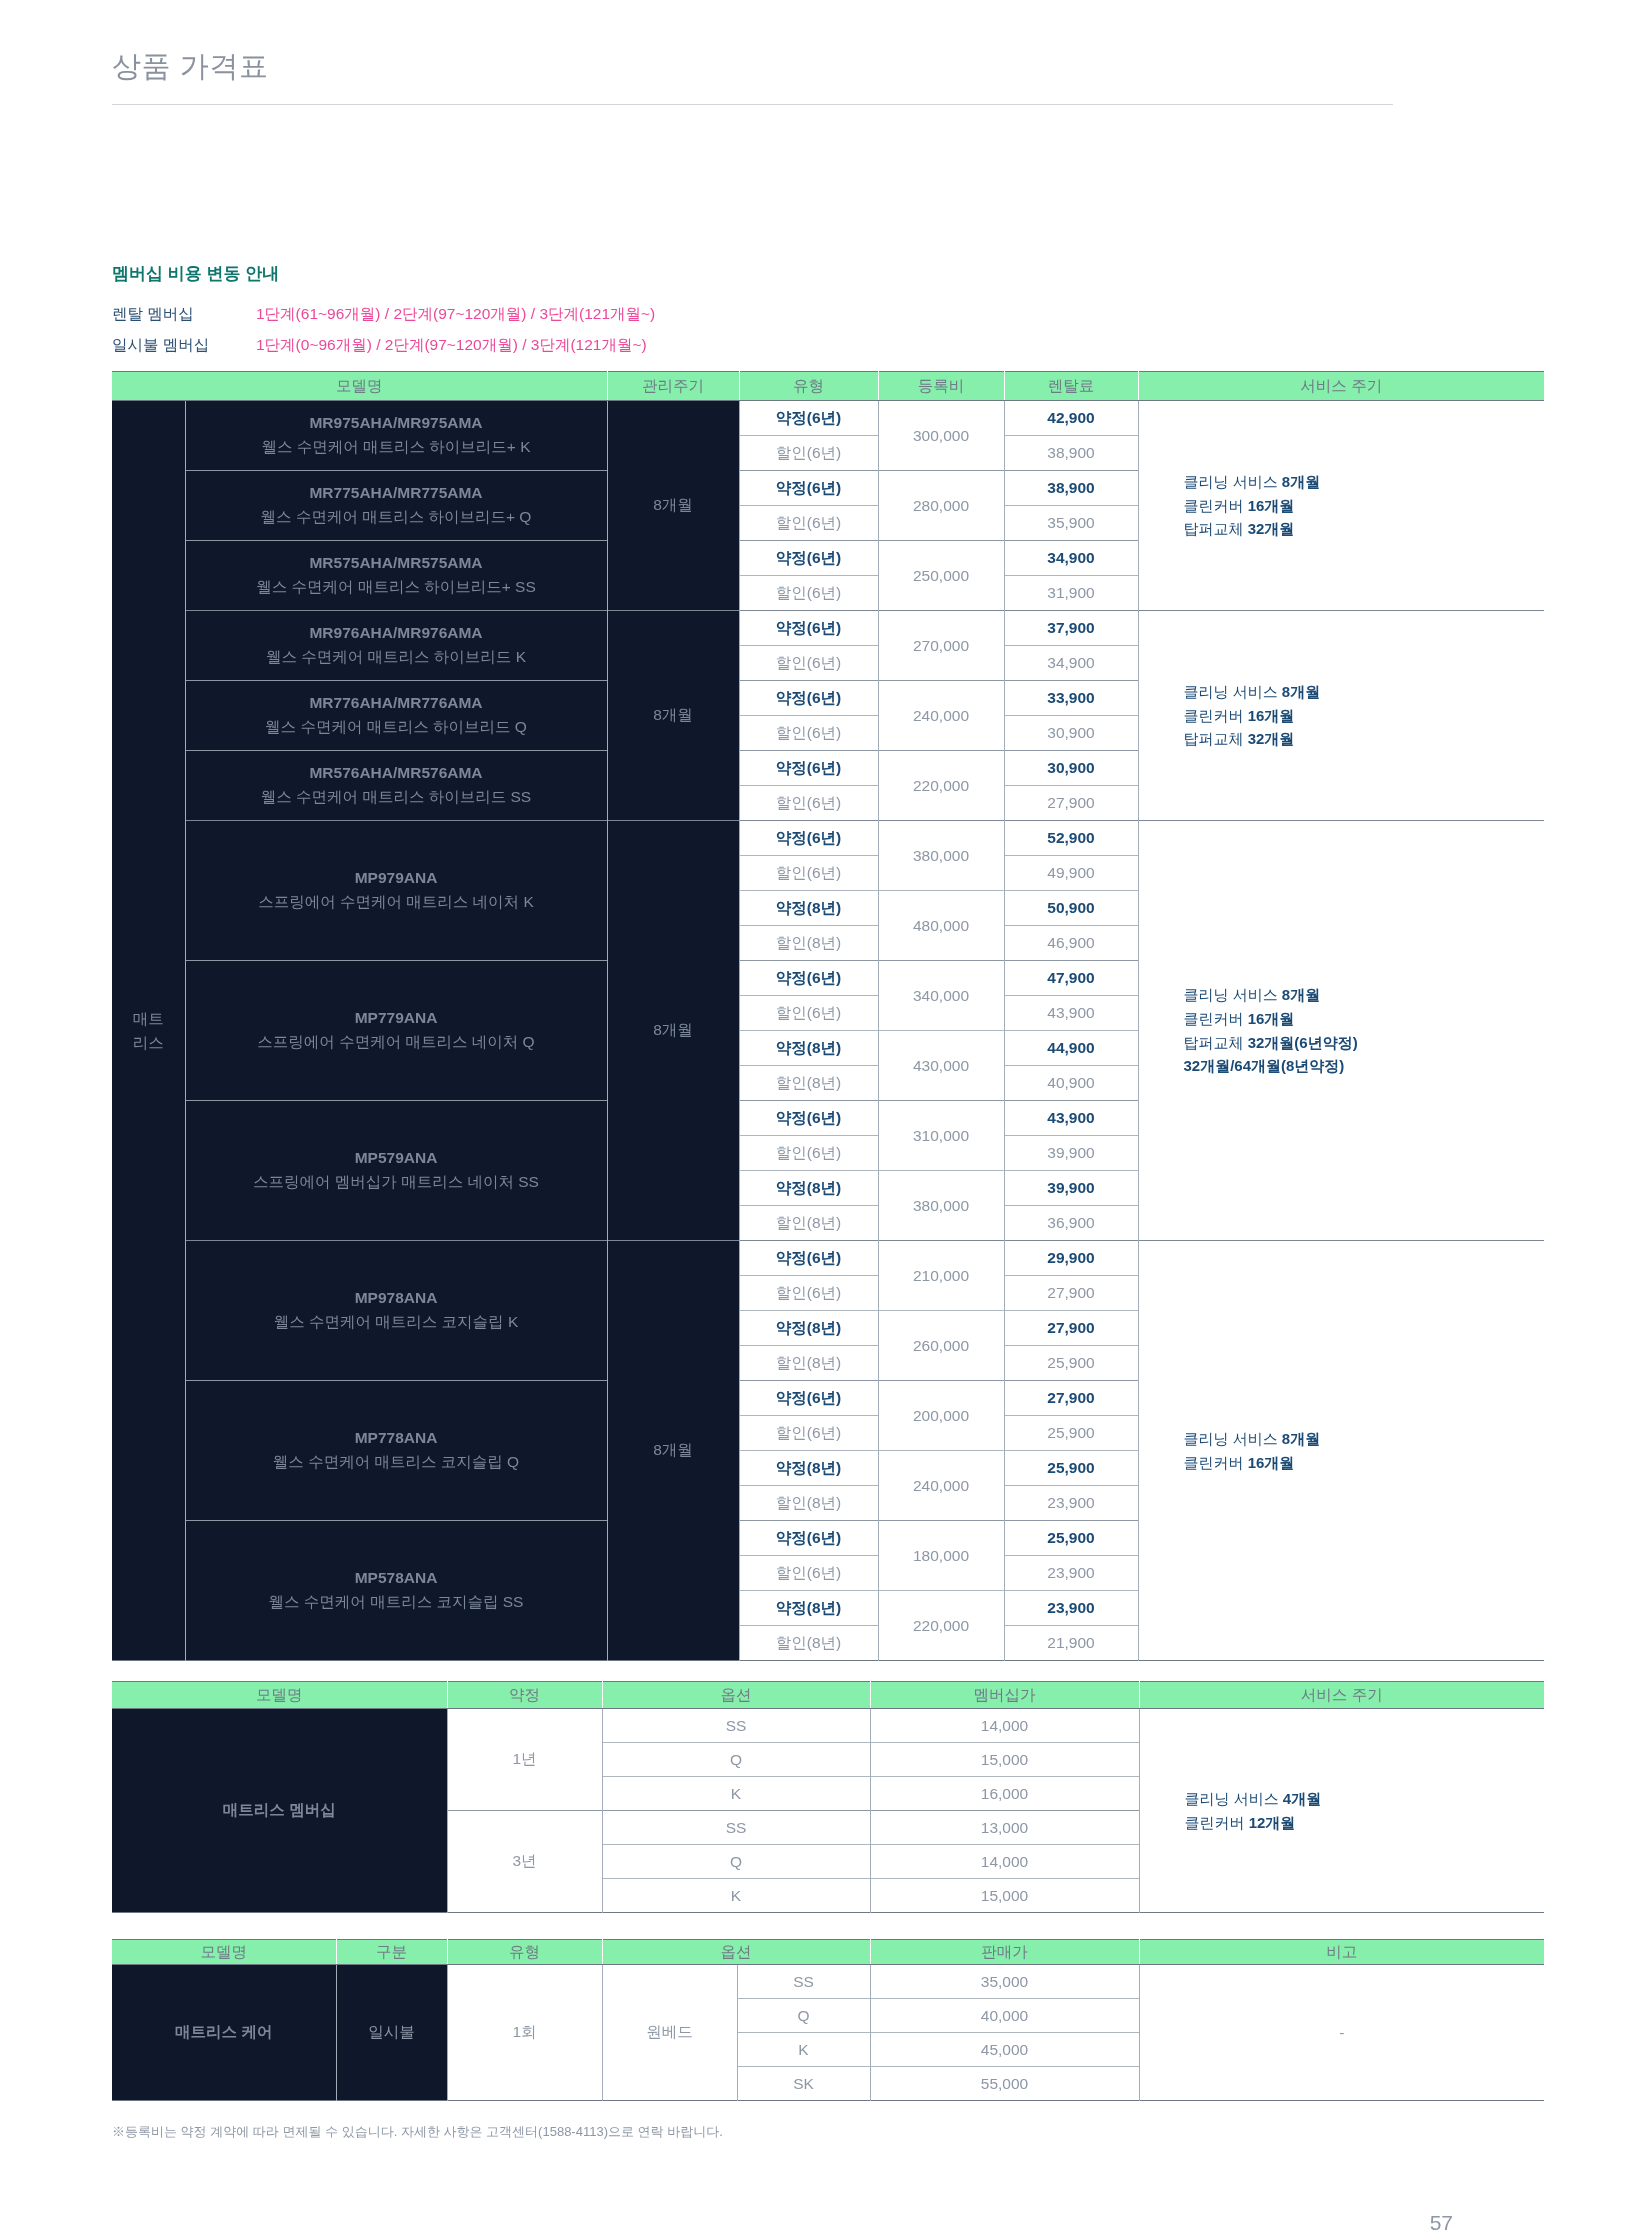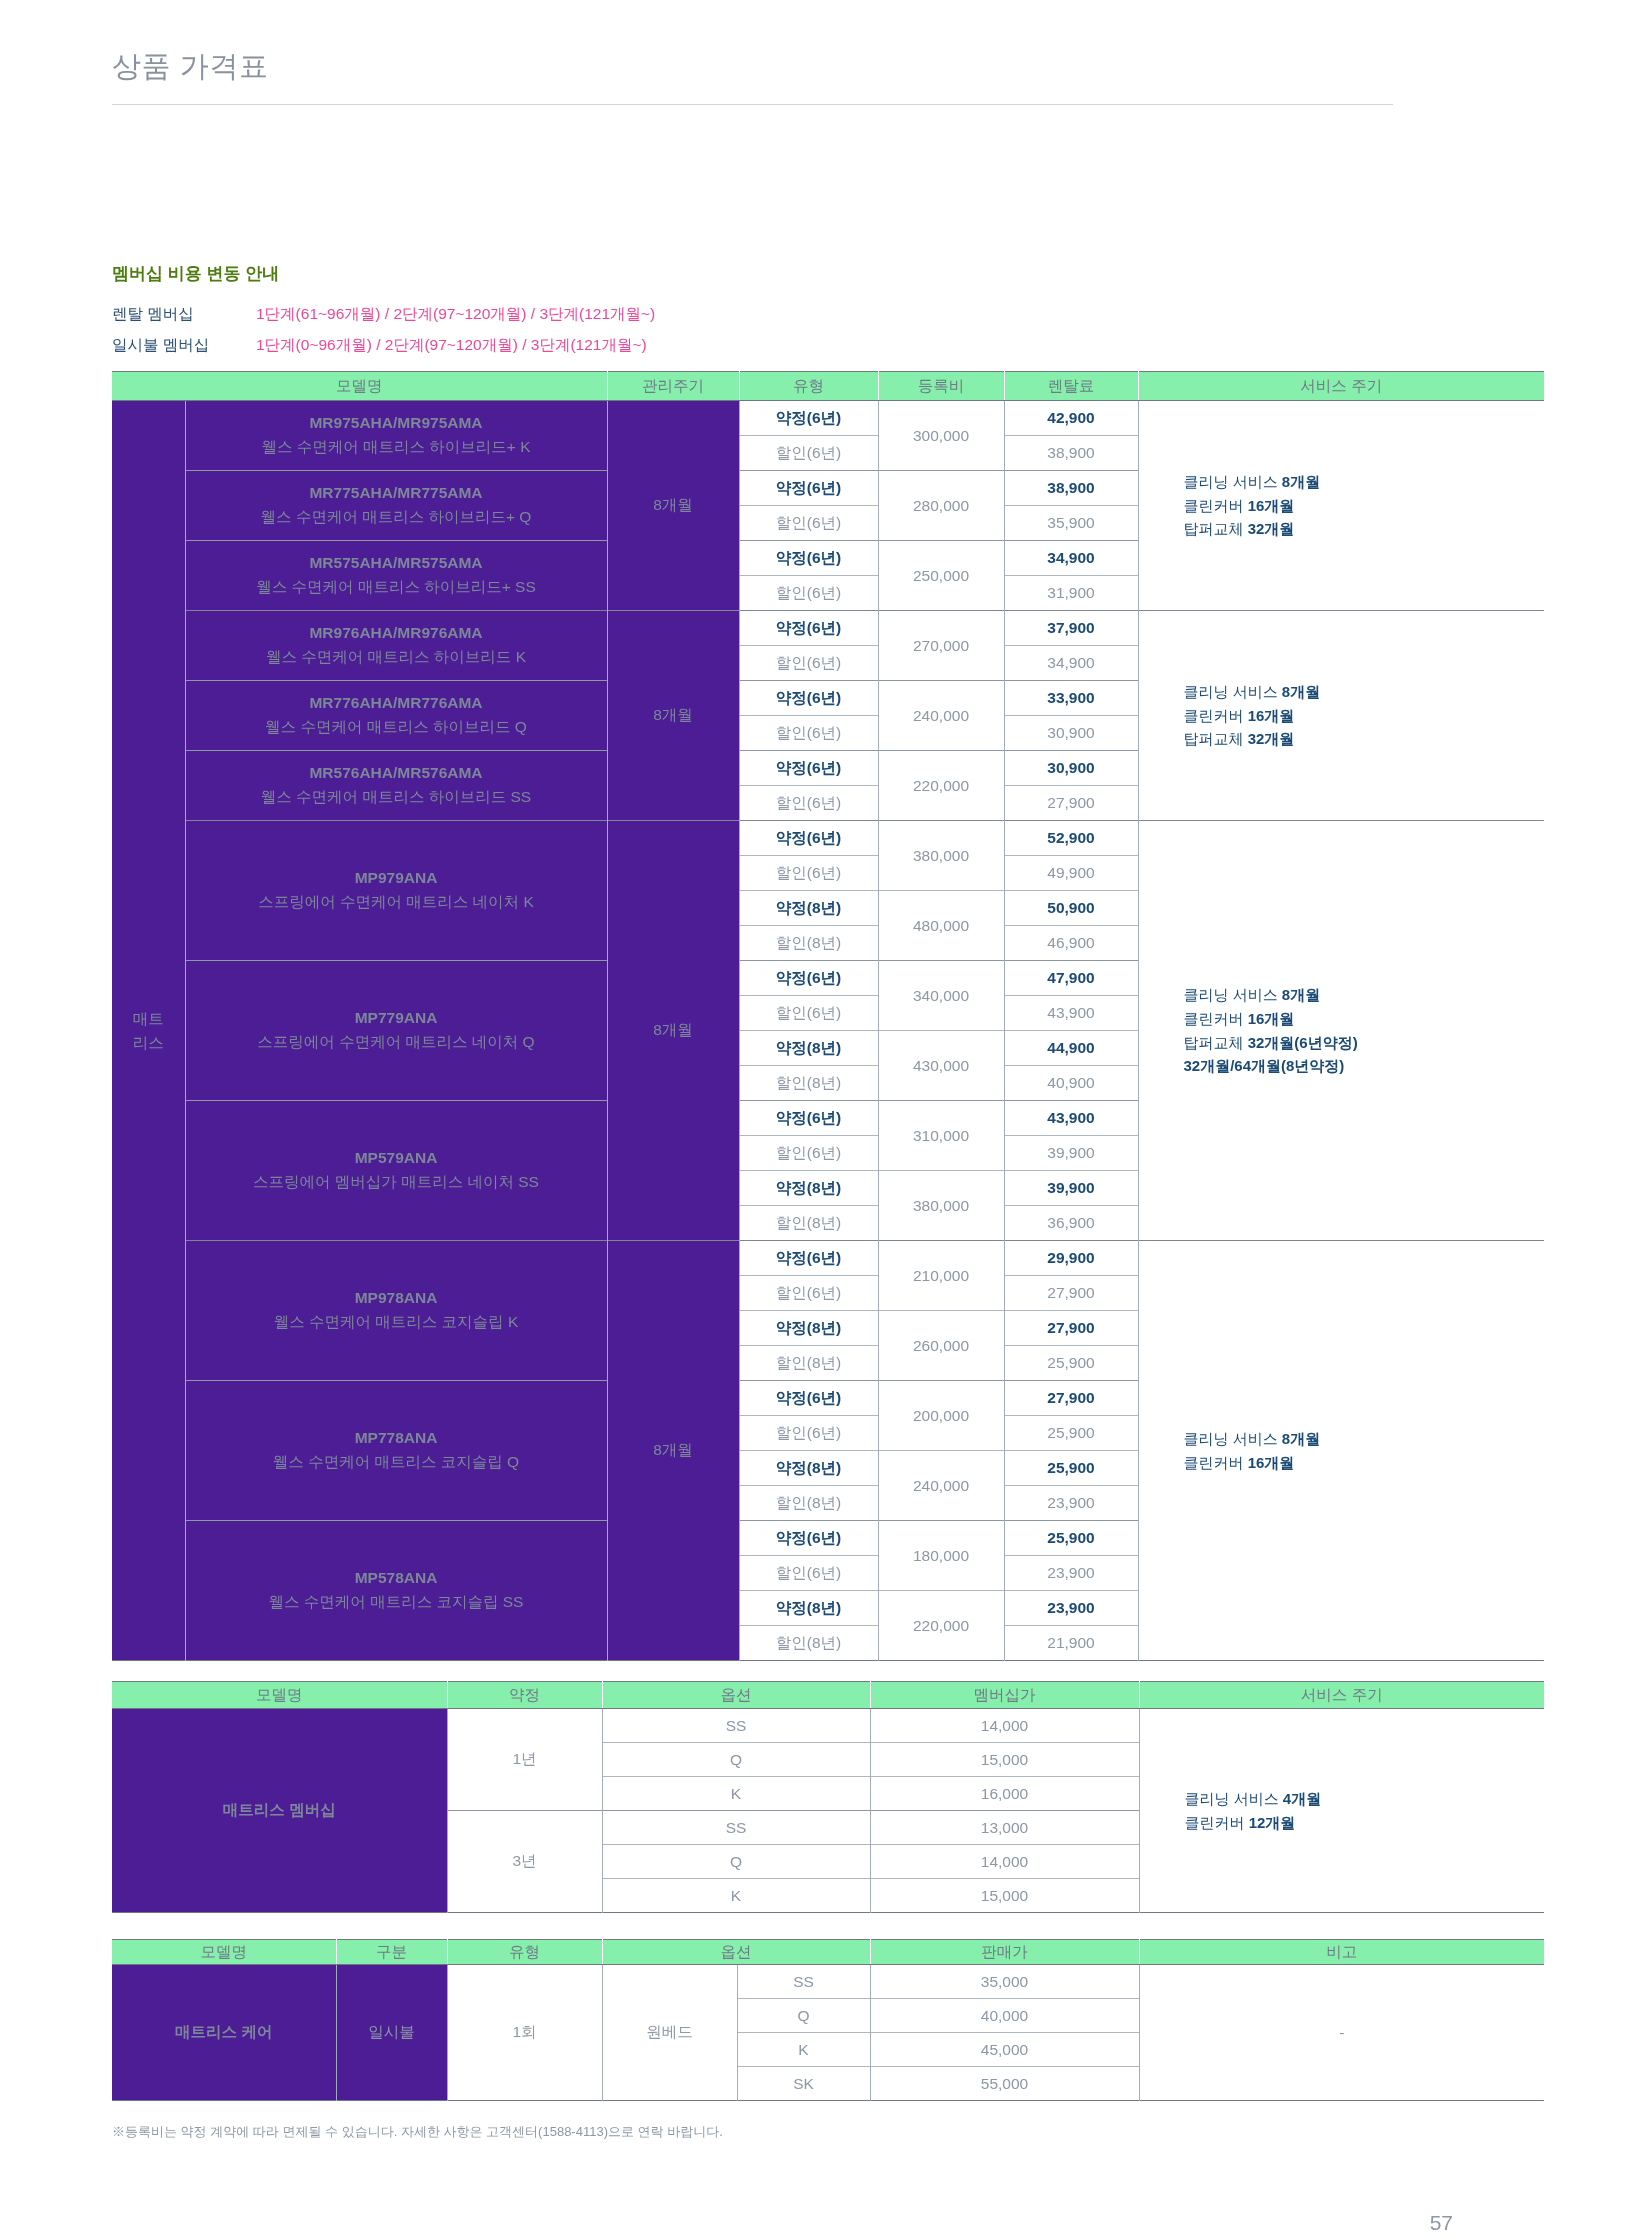--- a/index.html
+++ b/index.html
@@ -6,21 +6,21 @@
   body {
     width:1651px; min-height:2239px; background:#ffffff; position:relative;
     font-family:"Liberation Sans", sans-serif;
   }
   .page { width:1500px; padding:0 107px 0 112px; position:relative; }
 
   .title { margin-top:47px; font-size:29px; font-weight:normal; color:#8a929f; letter-spacing:0.6px; }
   .title-rule { margin-top:17.4px; border-top:1.2px solid #d2d5da; height:0; }
 
   .notice { margin-top:157px; }
-  .notice-heading { font-size:17px; font-weight:bold; color:#4d7c0f; }
+  .notice-heading { font-size:17px; font-weight:bold; color:#0f766e; }
   .notice-row { display:flex; height:31px; align-items:flex-end; }
   .notice-row:first-of-type { margin-top:8.7px; }
   .notice-label { width:144px; font-size:15.5px; color:#2a4f73; }
   .notice-desc { font-size:15.5px; color:#ec4899; }
 
   table.tbl {
     border-collapse:collapse; table-layout:fixed; width:1432px;
     border-top:1.9px solid #6e7884; border-bottom:1.9px solid #6e7884;
     border-left:hidden; border-right:hidden;
   }
@@ -43,21 +43,21 @@
   .rental { margin-top:15px; }
   .rental thead tr { height:29px; }
   .rental tbody tr { height:35px; }
   .membership { margin-top:20px; }
   .membership thead tr { height:27px; }
   .membership tbody tr { height:34px; }
   .care { margin-top:26px; }
   .care thead tr { height:25px; }
   .care tbody tr { height:34px; }
 
-  td.blue { background:#4c1d95; }
+  td.blue { background:#0f172a; }
   td.cat { color:#7c8897; font-size:15.5px; line-height:23.6px; }
   td.model .m-code { font-weight:bold; color:#7c8897; }
   td.model .m-name { color:#7c8897; margin-top:5px; }
   td.cycle { color:#7c8897; }
   td.emph { color:#1b4a75; font-weight:bold; }
   td.service { text-align:left; padding-left:45px; color:#1b4a75; font-size:15px; line-height:23.6px; }
   td.service b { font-weight:bold; }
   td.model-label { font-weight:bold; color:#7c8897; }
 
   .footnote { margin-top:22.4px; font-size:13px; color:#8d97a5; }

